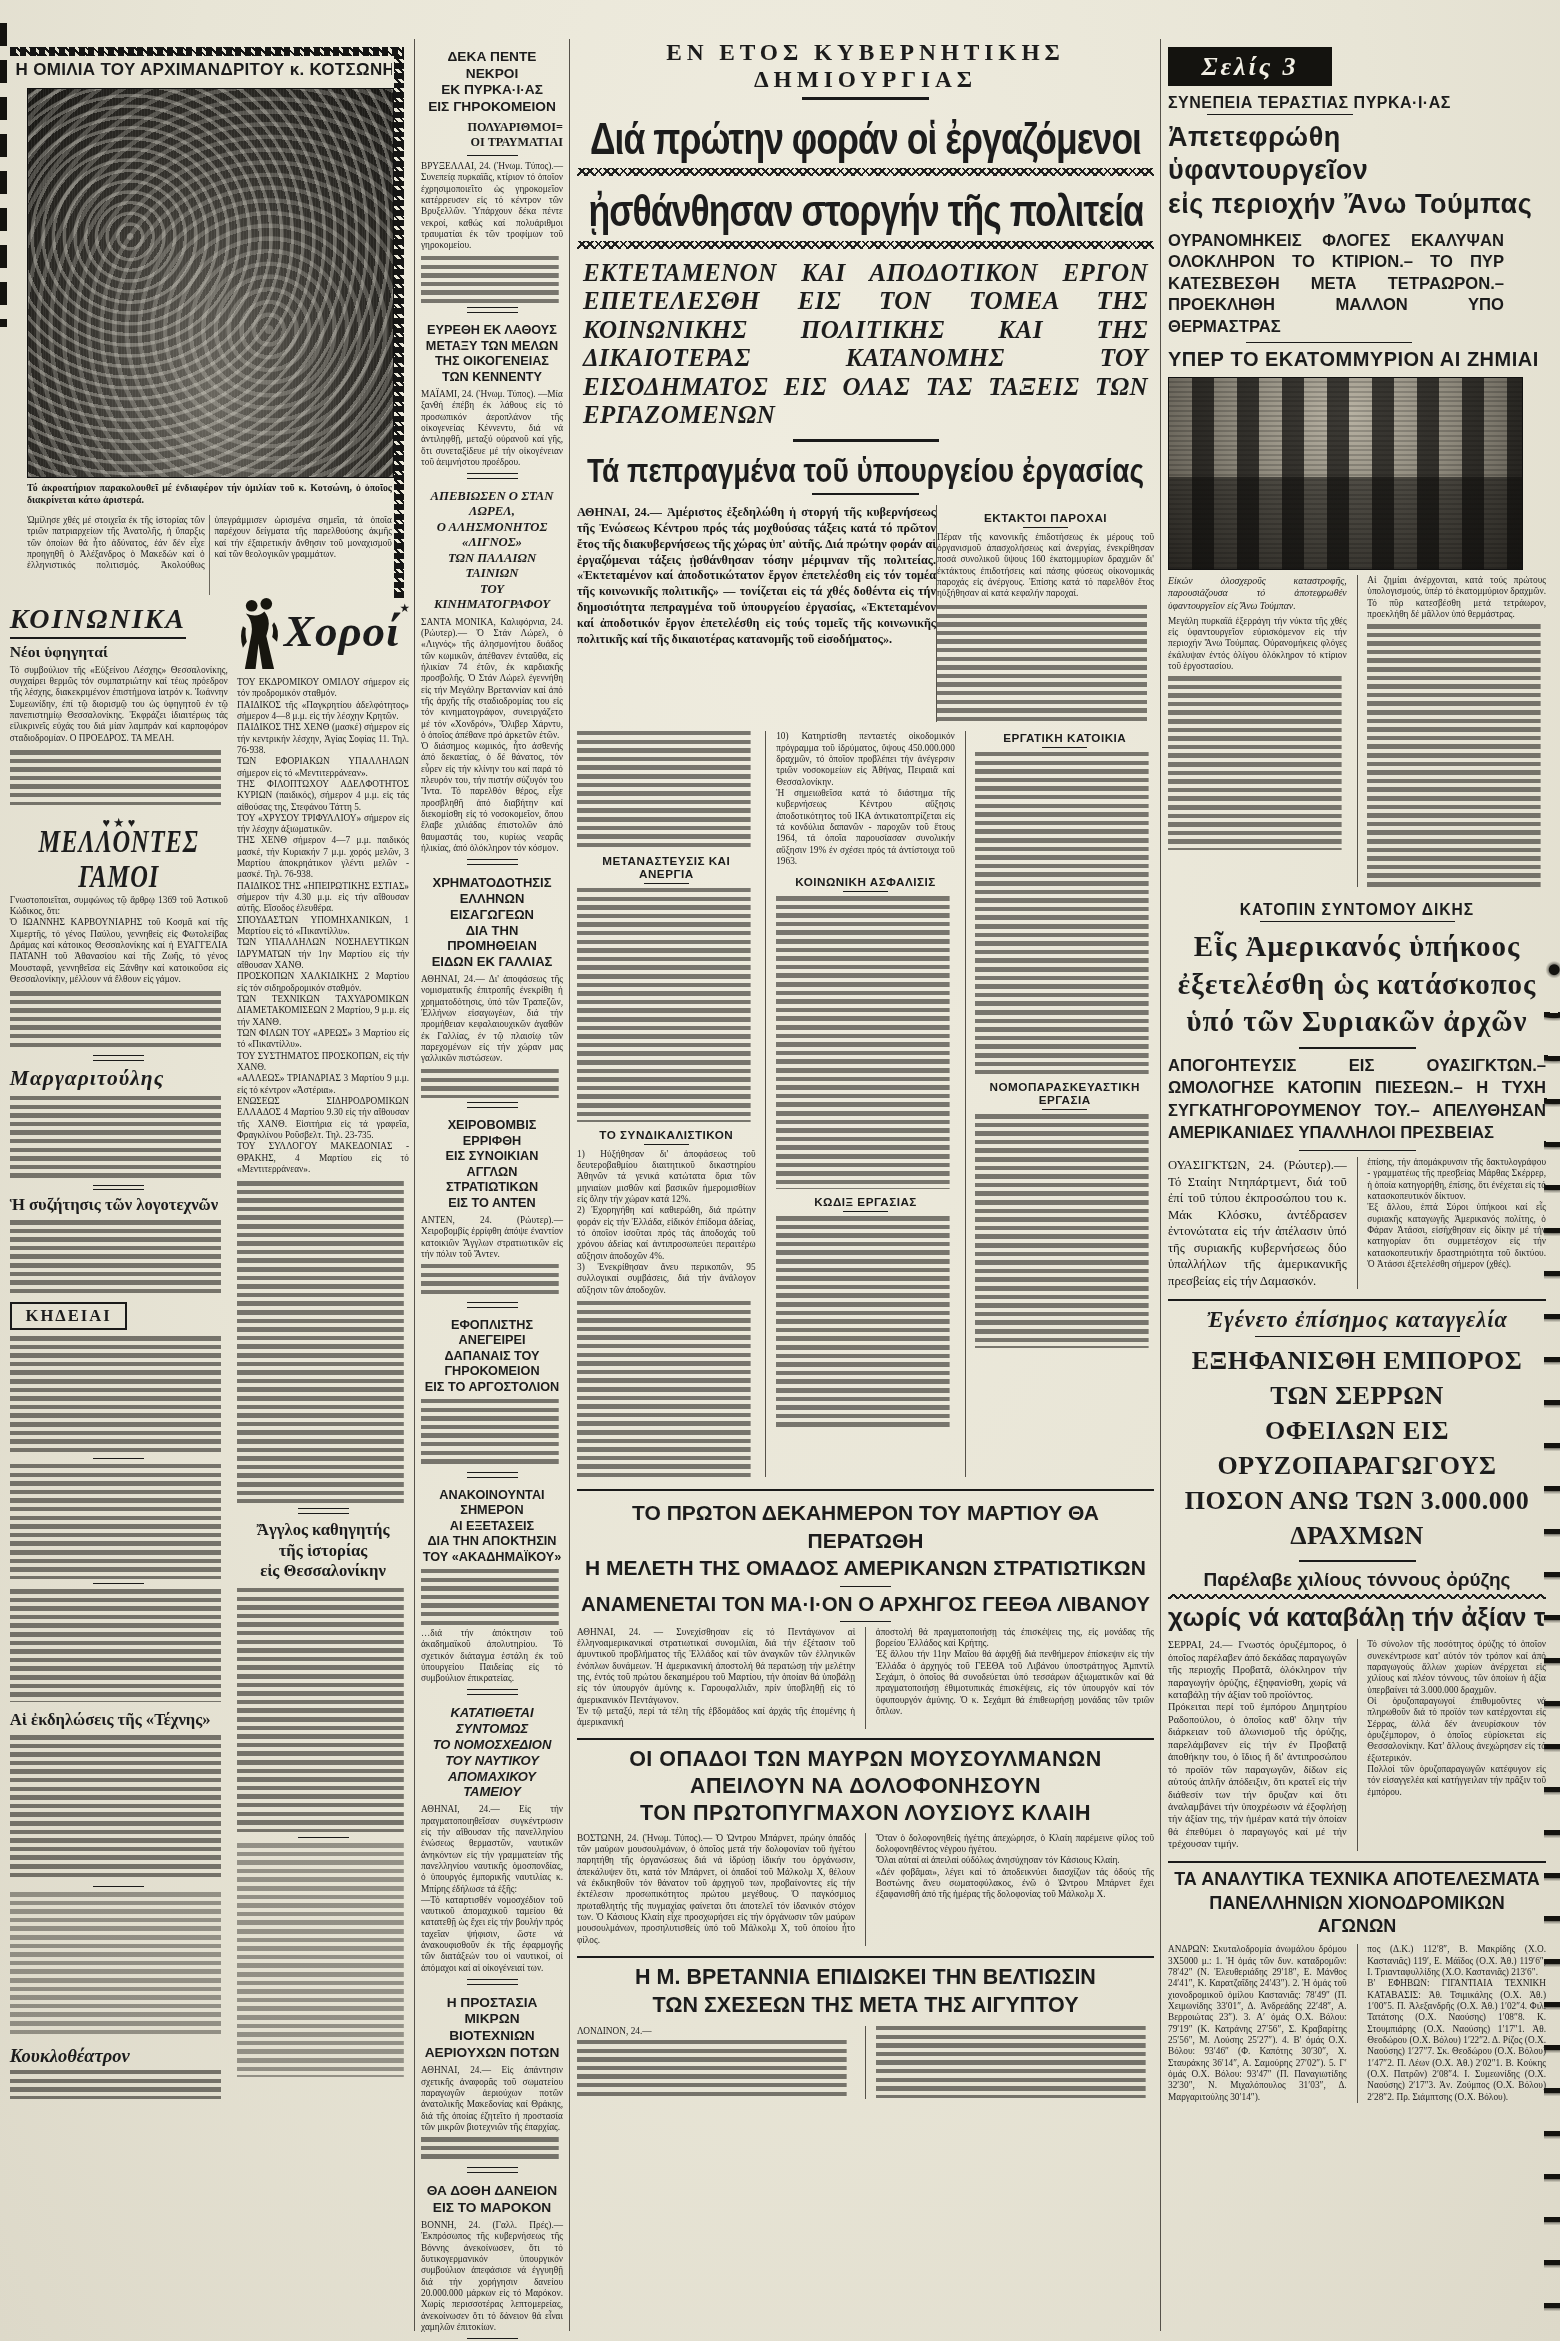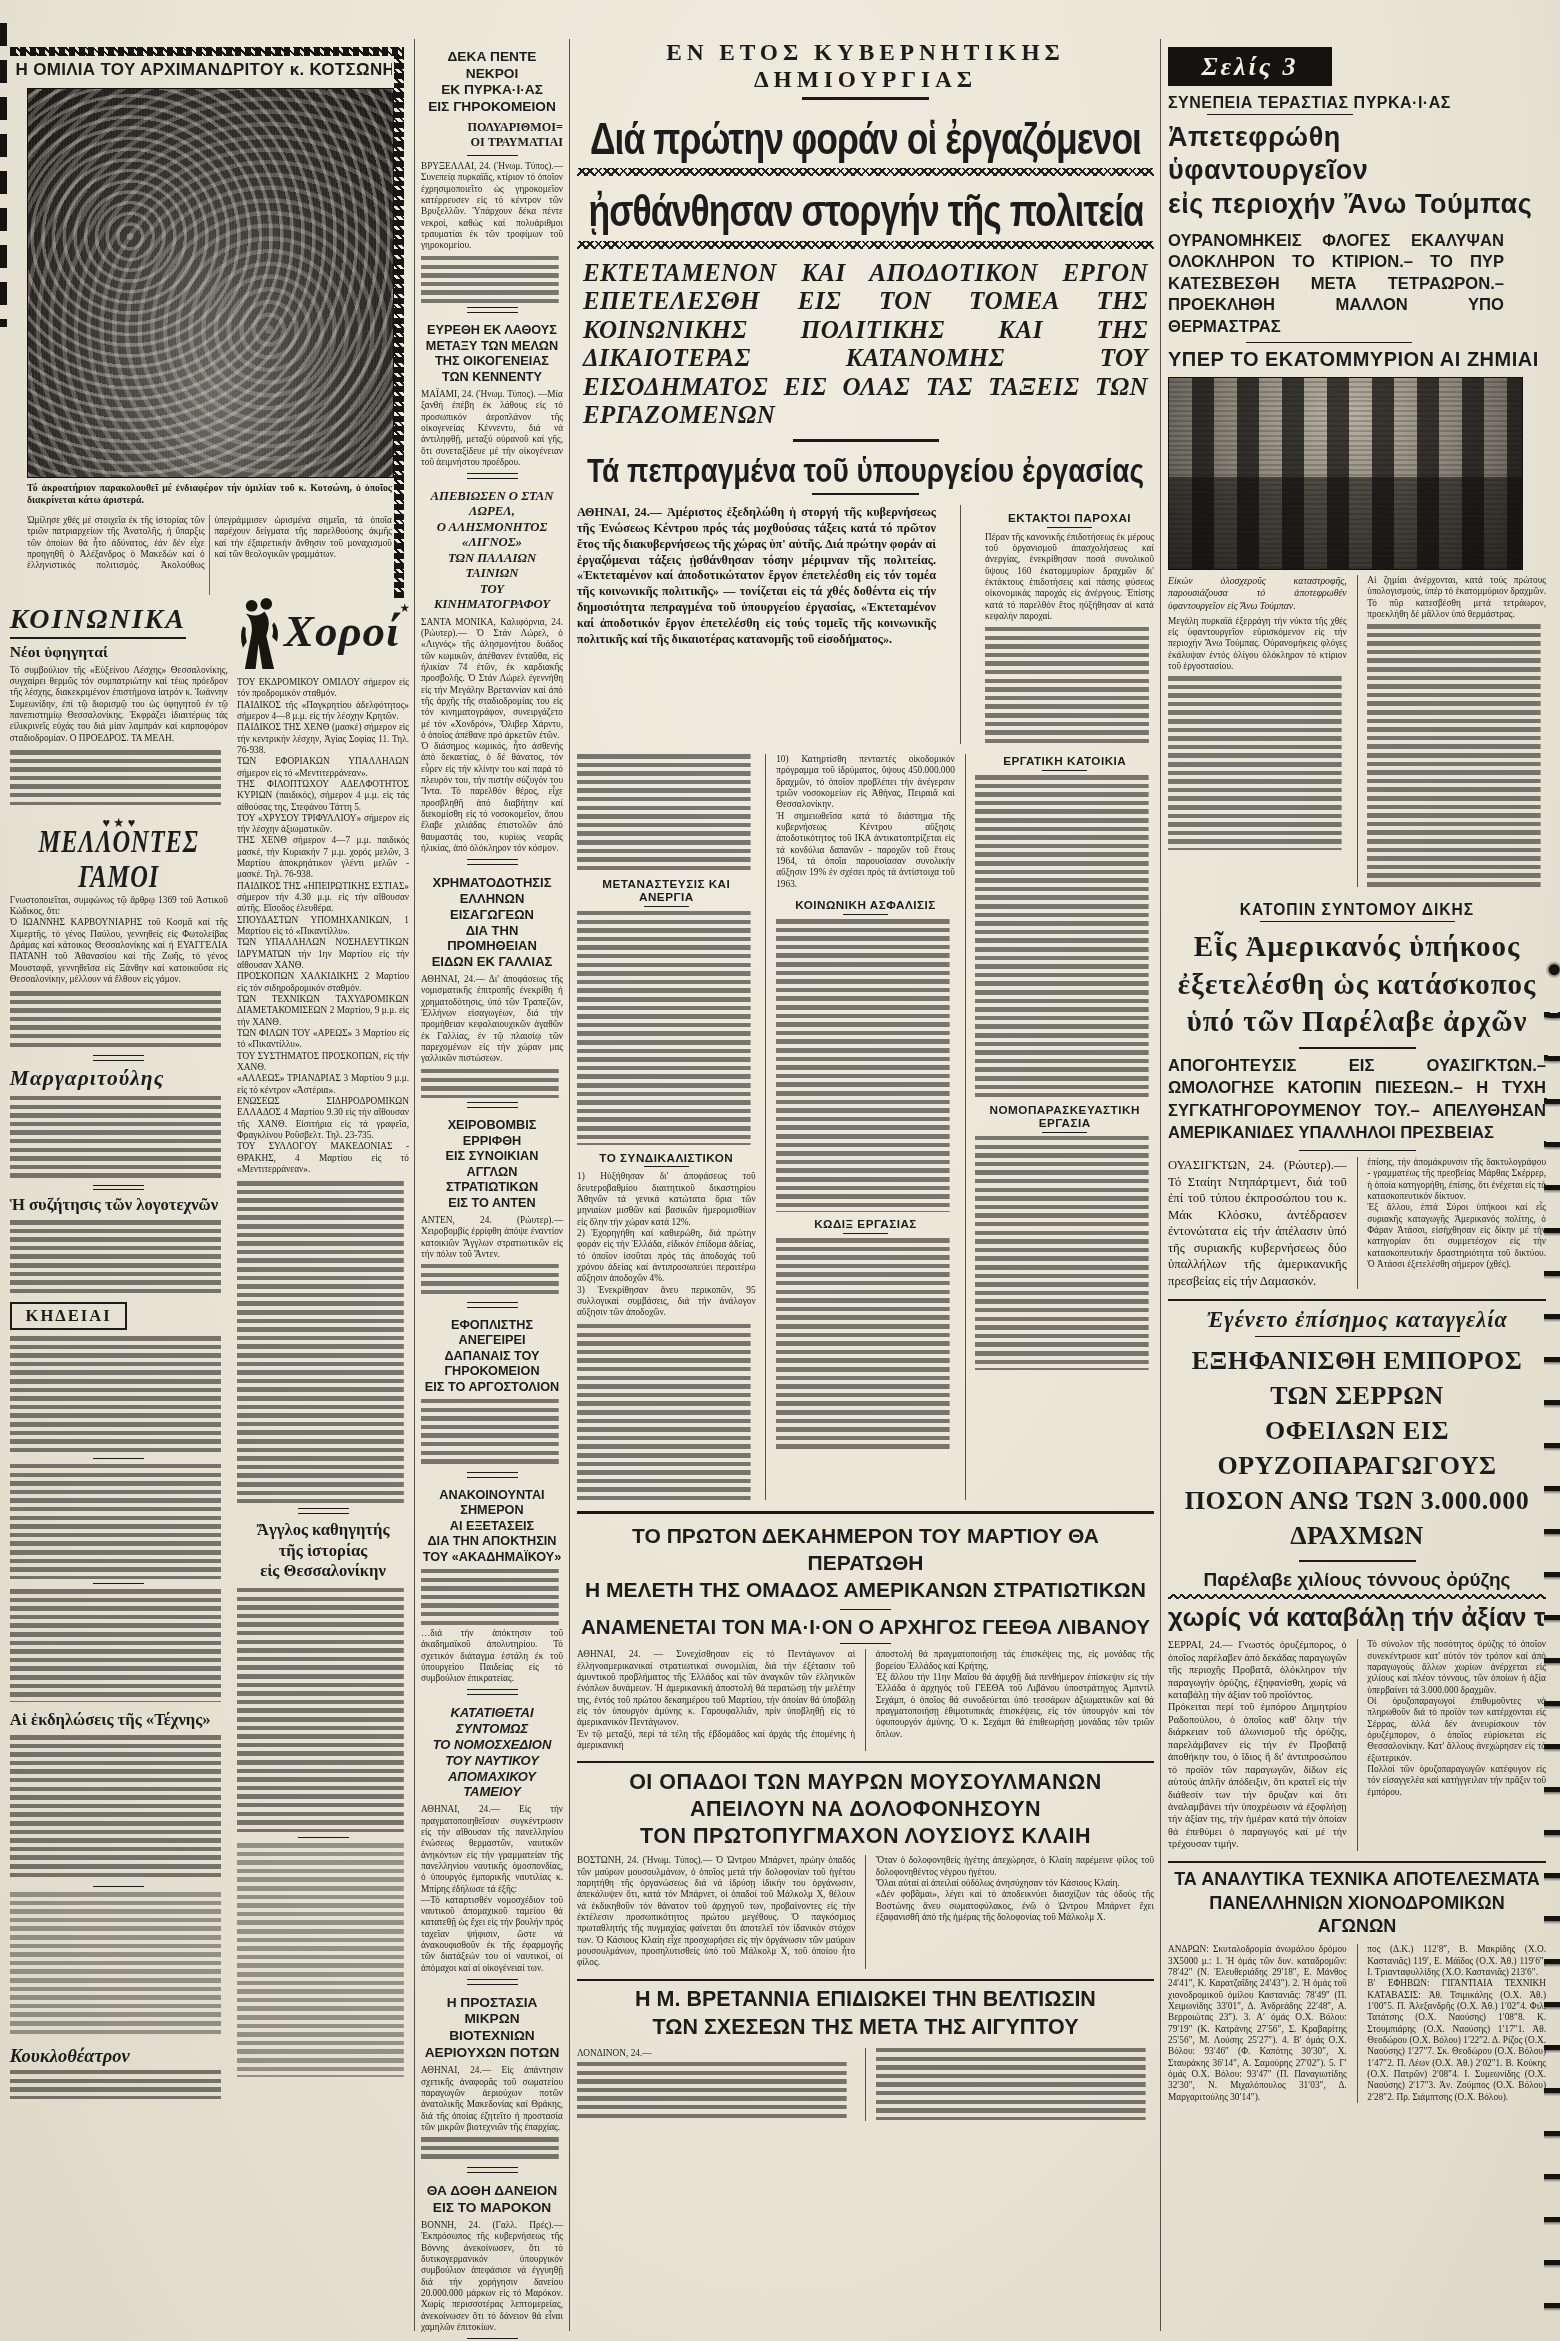--- a/index.html
+++ b/index.html
@@ -247,21 +247,21 @@
     <div class="hr" style="width:127px;height:2.9px;margin:3.9px auto 7.8px"></div>
     <div class="sans b ctr nw" style="font-size:37px;height:57px;line-height:51px;transform:scale(.96,1.22);transform-origin:center top;letter-spacing:-1px">Διά πρώτην φοράν οἱ ἐργαζόμενοι</div>
     <div class="zig" style="height:7.8px;margin:3.9px 0"></div>
     <div class="sans b ctr nw" style="font-size:37px;height:57px;line-height:51px;transform:scale(.96,1.22);transform-origin:center top;letter-spacing:-1px">ᾐσθάνθησαν στοργήν τῆς πολιτείας</div>
     <div class="zig" style="height:7.8px;margin:3.9px 0 9.8px"></div>
     <div class="deckcaps" style="padding:0 5.9px">ΕΚΤΕΤΑΜΕΝΟΝ ΚΑΙ ΑΠΟΔΟΤΙΚΟΝ ΕΡΓΟΝ ΕΠΕΤΕΛΕΣΘΗ ΕΙΣ ΤΟΝ ΤΟΜΕΑ ΤΗΣ ΚΟΙΝΩΝΙΚΗΣ ΠΟΛΙΤΙΚΗΣ ΚΑΙ ΤΗΣ ΔΙΚΑΙΟΤΕΡΑΣ ΚΑΤΑΝΟΜΗΣ ΤΟΥ ΕΙΣΟΔΗΜΑΤΟΣ ΕΙΣ ΟΛΑΣ ΤΑΣ ΤΑΞΕΙΣ ΤΩΝ ΕΡΓΑΖΟΜΕΝΩΝ</div>
     <div class="hr" style="width:146px;height:2.9px;margin:9.8px auto 5.9px"></div>
     <div class="sans b ctr nw" style="font-size:28px;height:43px;line-height:39px;transform:scale(1,1.18);transform-origin:center top">Τά πεπραγμένα τοῦ ὑπουργείου ἐργασίας</div>
     <div class="hr" style="width:107px;height:2px;margin:2px auto 9.8px"></div>
 
-    <div class="f" style="gap:24px">
+    <div class="f" style="gap:0">
       <div class="bt2" style="width:359px">ΑΘΗΝΑΙ, 24.— Ἀμέριστος ἐξεδηλώθη ἡ στοργή τῆς κυβερνήσεως τῆς Ἑνώσεως Κέντρου πρός τάς μοχθούσας τάξεις κατά τό πρῶτον ἔτος τῆς διακυβερνήσεως τῆς χώρας ὑπ' αὐτῆς. Διά πρώτην φοράν αἱ ἐργαζόμεναι τάξεις ᾐσθάνθησαν τόσην μέριμναν τῆς πολιτείας. «Ἐκτεταμένον καί ἀποδοτικώτατον ἔργον ἐπετελέσθη εἰς τόν τομέα τῆς κοινωνικῆς πολιτικῆς» — τονίζεται εἰς τά χθές δοθέντα εἰς τήν δημοσιότητα πεπραγμένα τοῦ ὑπουργείου ἐργασίας, «Ἐκτεταμένον καί ἀποδοτικόν ἔργον ἐπετελέσθη εἰς τούς τομεῖς τῆς κοινωνικῆς πολιτικῆς καί τῆς δικαιοτέρας κατανομῆς τοῦ εἰσοδήματος».</div>
       <div class="vr" style="height:auto"></div>
       <div style="flex:1">
         <div class="ch">ΕΚΤΑΚΤΟΙ ΠΑΡΟΧΑΙ</div>
         <div class="bt">Πέραν τῆς κανονικῆς ἐπιδοτήσεως ἐκ μέρους τοῦ ὀργανισμοῦ ἀπασχολήσεως καί ἀνεργίας, ἐνεκρίθησαν ποσά συνολικοῦ ὕψους 160 ἑκατομμυρίων δραχμῶν δι' ἐκτάκτους ἐπιδοτήσεις καί πάσης φύσεως οἰκονομικάς παροχάς εἰς ἀνέργους.
 Ἐπίσης κατά τό παρελθόν ἔτος ηὐξήθησαν αἱ κατά κεφαλήν παροχαί.</div>
         <div class="tx" style="height:117px;margin-top:4.9px"></div>
       </div>
     </div>
 
@@ -354,21 +354,21 @@
       <div style="flex:1">
         <div class="bt">Αἱ ζημίαι ἀνέρχονται, κατά τούς πρώτους ὑπολογισμούς, ὑπέρ τό ἑκατομμύριον δραχμῶν. Τό πῦρ κατεσβέσθη μετά τετράωρον, προεκλήθη δέ μᾶλλον ὑπό θερμάστρας.</div>
         <div class="tx" style="height:263px;margin-top:3.9px"></div>
       </div>
     </div>
 
     <div class="kick-sans ctr" style="font-size:15.6px;margin-top:13.7px;letter-spacing:1px">ΚΑΤΟΠΙΝ ΣΥΝΤΟΜΟΥ ΔΙΚΗΣ</div>
     <div class="hr" style="width:195px;height:1px;margin:2px auto 5.9px"></div>
     <div class="b ctr pre" style="font-size:29px;line-height:1.3;letter-spacing:1px">Εἷς Ἀμερικανός ὑπήκοος
 ἐξετελέσθη ὡς κατάσκοπος
-ὑπό τῶν Παρέλαβε ἀρχῶν</div>
+ὑπό τῶν Συριακῶν ἀρχῶν</div>
     <div class="hr" style="width:117px;height:2px;margin:5.9px auto"></div>
     <div class="sans b jst" style="font-size:16.6px;line-height:1.35">ΑΠΟΓΟΗΤΕΥΣΙΣ ΕΙΣ ΟΥΑΣΙΓΚΤΩΝ.– ΩΜΟΛΟΓΗΣΕ ΚΑΤΟΠΙΝ ΠΙΕΣΕΩΝ.– Η ΤΥΧΗ ΣΥΓΚΑΤΗΓΟΡΟΥΜΕΝΟΥ ΤΟΥ.– ΑΠΕΛΥΘΗΣΑΝ ΑΜΕΡΙΚΑΝΙΔΕΣ ΥΠΑΛΛΗΛΟΙ ΠΡΕΣΒΕΙΑΣ</div>
     <div class="hr" style="width:117px;height:1px;margin:5.9px auto"></div>
     <div class="f" style="gap:9.8px">
       <div class="bt2" style="flex:1;font-weight:normal;font-size:12.7px">ΟΥΑΣΙΓΚΤΩΝ, 24. (Ρώυτερ).—Τό Σταίητ Ντηπάρτμεντ, διά τοῦ ἐπί τοῦ τύπου ἐκπροσώπου του κ. Μάκ Κλόσκυ, ἀντέδρασεν ἐντονώτατα εἰς τήν ἀπέλασιν ὑπό τῆς συριακῆς κυβερνήσεως δύο ὑπαλλήλων τῆς ἀμερικανικῆς πρεσβείας εἰς τήν Δαμασκόν.</div>
       <div class="vr"></div>
       <div class="bt pre" style="flex:1">ἐπίσης, τήν ἀπομάκρυνσιν τῆς δακτυλογράφου - γραμματέως τῆς πρεσβείας Μάρθας Σκέρρερ, ἡ ὁποία κατηγορήθη, ἐπίσης, ὅτι ἐνέχεται εἰς τό κατασκοπευτικόν δίκτυον.
 Ἐξ ἄλλου, ἑπτά Σύροι ὑπήκοοι καί εἷς συριακῆς καταγωγῆς Ἀμερικανός πολίτης, ὁ Φάραν Ἀτάσσι, εἰσήχθησαν εἰς δίκην μέ τήν κατηγορίαν ὅτι συμμετέσχον εἰς τήν κατασκοπευτικήν δραστηριότητα τοῦ δικτύου. Ὁ Ἀτάσσι ἐξετελέσθη σήμερον (χθές).</div>
     </div>
 

